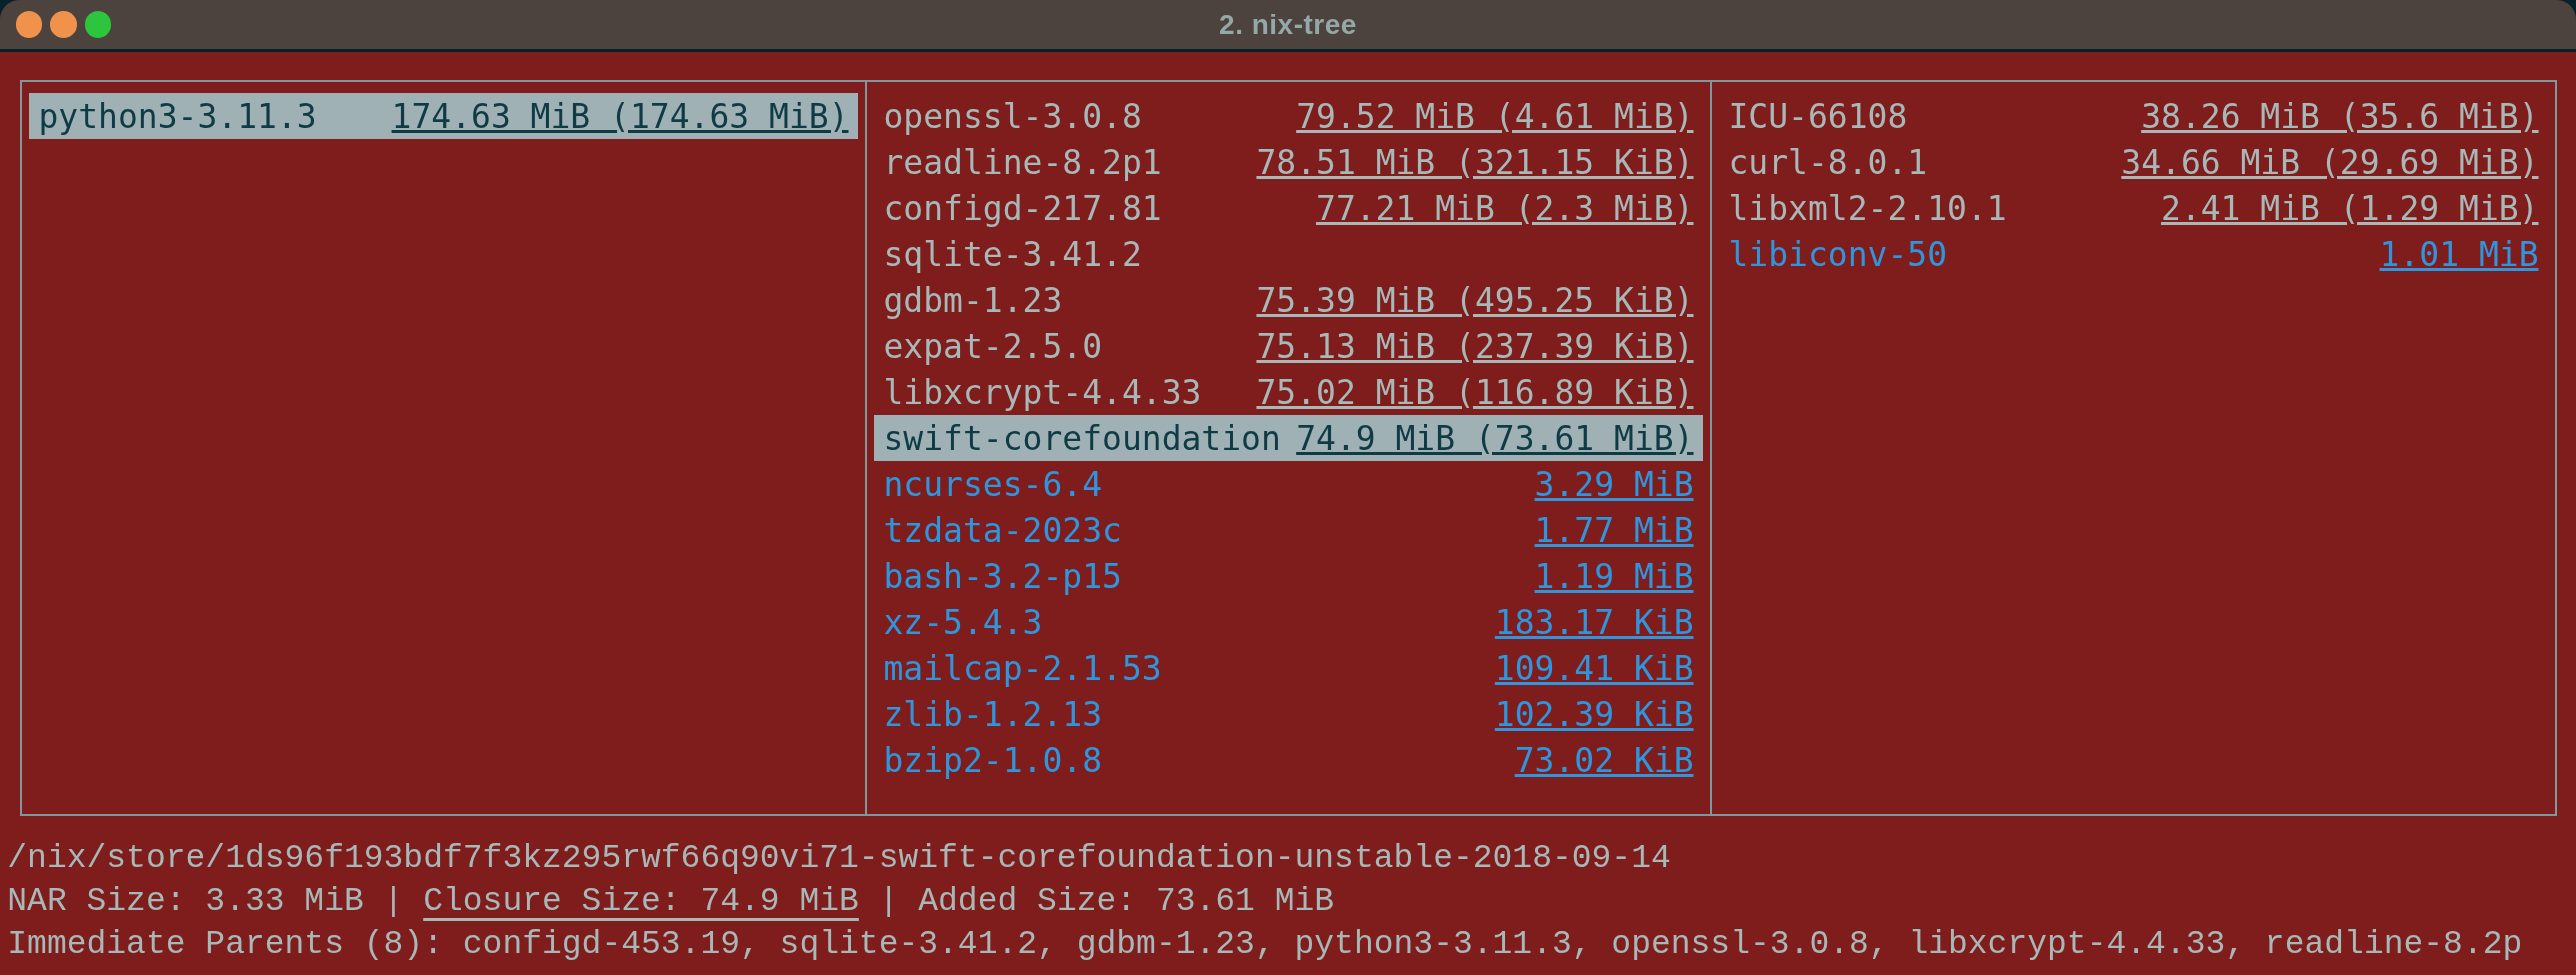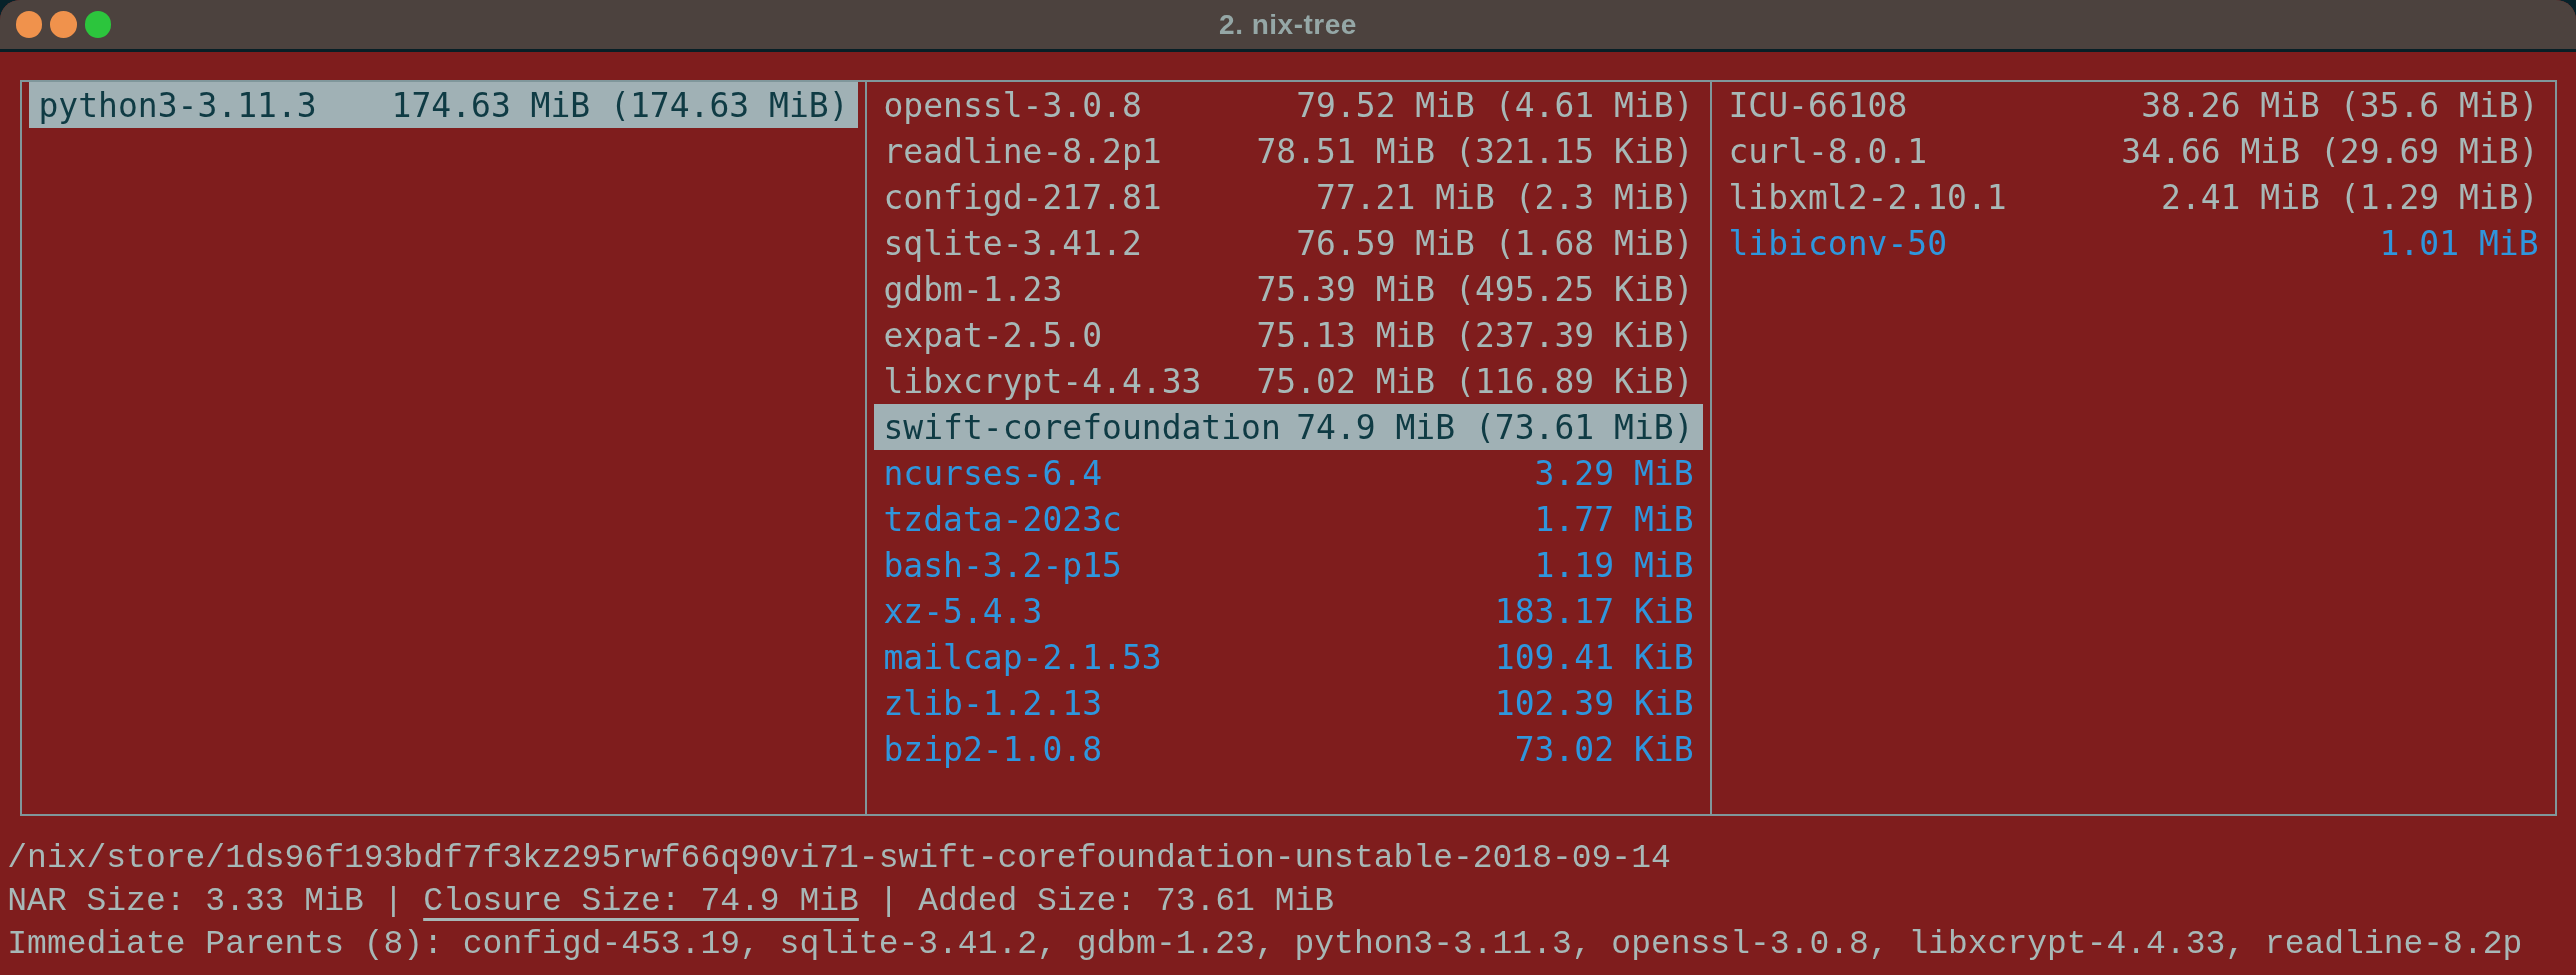--- a/index.html
+++ b/index.html
@@ -10,26 +10,26 @@
   .lights{position:absolute;left:15.6px;top:0;height:49px;display:flex;align-items:center;gap:8.2px;}
   .light{width:26.5px;height:26.5px;border-radius:50%;display:inline-block;}
   .light.close{background:#f0924c;}
   .light.min{background:#f0924c;}
   .light.max{background:#2cc53d;}
   .title{color:#95a7a6;font:bold 28px "Liberation Sans",sans-serif;letter-spacing:0.5px;}
 
   .content{position:relative;width:2576px;height:924px;}
   .panel{position:absolute;left:20px;top:28px;width:2537px;height:736px;
          border:2.7px solid #80979b;box-sizing:border-box;display:flex;}
-  .col{flex:1;box-sizing:border-box;padding-top:0;overflow:hidden;}
+  .col{flex:1;box-sizing:border-box;padding-top:11px;overflow:hidden;}
   .col.divided{border-right:2.7px solid #80979b;}
   .row{display:flex;justify-content:space-between;align-items:center;height:46px;
        margin:0 7.3px;padding:0 9.2px;font-size:33px;color:#a7b8b7;white-space:pre;}
   .row .pname{flex:0 0 auto;}
-  .row .psize{flex:0 0 auto;}
+  .row .psize{flex:0 0 auto;text-decoration:underline;}
   .row.blue{color:#2f96dd;}
   .row.selected{background:#a0b1b5;color:#0f3b44;}
 
   .footer{position:absolute;left:7.3px;top:785px;width:2569px;color:#a7b8b7;font-size:33px;}
   .fline{height:43px;line-height:43px;white-space:pre;overflow:hidden;font-family:Liberation Mono, monospace;}
   .uline{text-decoration:underline;text-decoration-thickness:2.7px;text-underline-offset:8.2px;}
 </style>
 </head>
 <body>
 
@@ -45,21 +45,21 @@
 
   <div class="content">
     <div class="panel">
       <div class="col divided" id="col-left">
           <div class="row selected"><span class="pname">python3-3.11.3</span><span class="psize">174.63 MiB (174.63 MiB)</span></div>
         </div>
       <div class="col divided" id="col-middle">
           <div class="row"><span class="pname">openssl-3.0.8</span><span class="psize">79.52 MiB (4.61 MiB)</span></div>
           <div class="row"><span class="pname">readline-8.2p1</span><span class="psize">78.51 MiB (321.15 KiB)</span></div>
           <div class="row"><span class="pname">configd-217.81</span><span class="psize">77.21 MiB (2.3 MiB)</span></div>
-          <div class="row"><span class="pname">sqlite-3.41.2</span><span class="psize">76.59 MiB (1.68 MiB)</span></div>
+          <div class="row"><span class="pname">sqlite-3.41.2</span></div>
           <div class="row"><span class="pname">gdbm-1.23</span><span class="psize">75.39 MiB (495.25 KiB)</span></div>
           <div class="row"><span class="pname">expat-2.5.0</span><span class="psize">75.13 MiB (237.39 KiB)</span></div>
           <div class="row"><span class="pname">libxcrypt-4.4.33</span><span class="psize">75.02 MiB (116.89 KiB)</span></div>
           <div class="row selected"><span class="pname">swift-corefoundation</span><span class="psize">74.9 MiB (73.61 MiB)</span></div>
           <div class="row blue"><span class="pname">ncurses-6.4</span><span class="psize">3.29 MiB</span></div>
           <div class="row blue"><span class="pname">tzdata-2023c</span><span class="psize">1.77 MiB</span></div>
           <div class="row blue"><span class="pname">bash-3.2-p15</span><span class="psize">1.19 MiB</span></div>
           <div class="row blue"><span class="pname">xz-5.4.3</span><span class="psize">183.17 KiB</span></div>
           <div class="row blue"><span class="pname">mailcap-2.1.53</span><span class="psize">109.41 KiB</span></div>
           <div class="row blue"><span class="pname">zlib-1.2.13</span><span class="psize">102.39 KiB</span></div>

